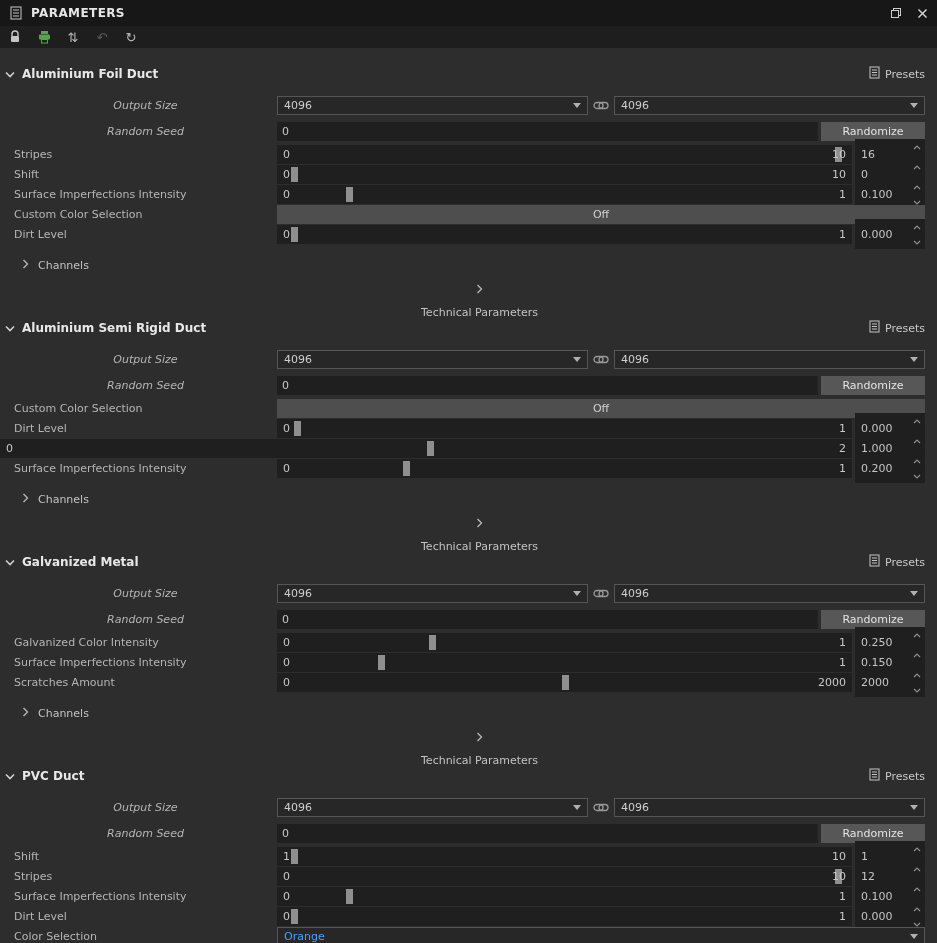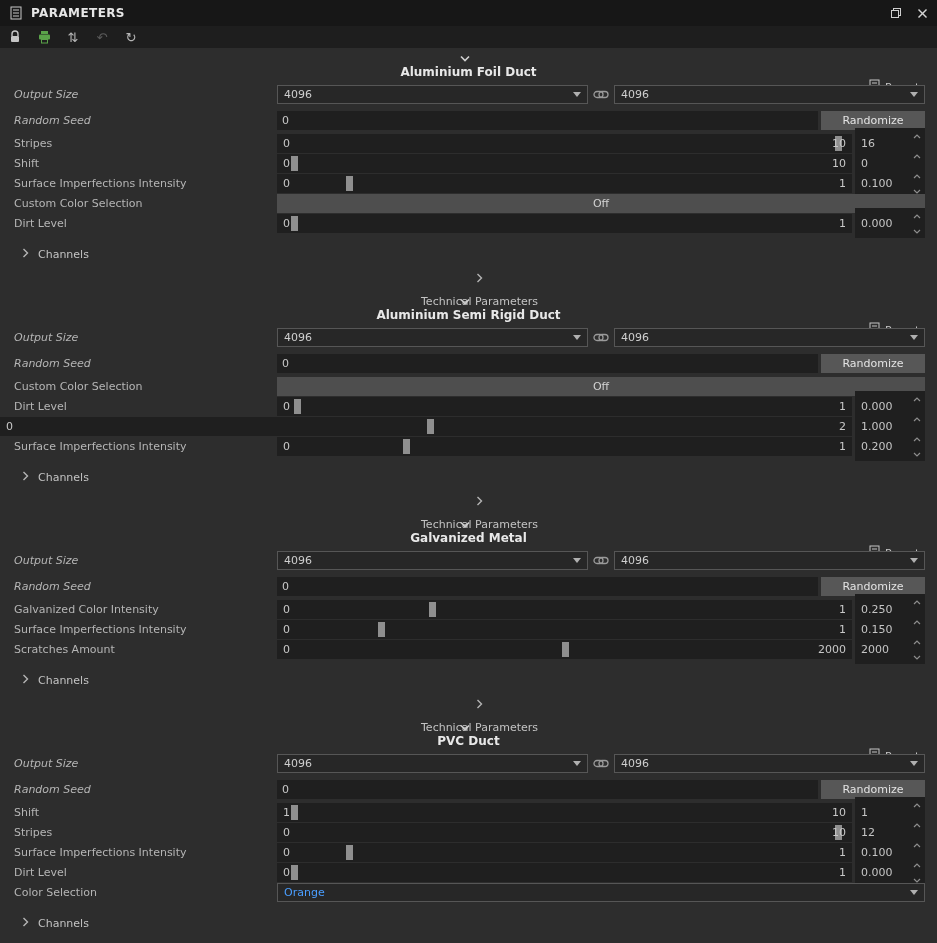--- a/index.html
+++ b/index.html
@@ -10,29 +10,29 @@
   .app-icon { margin-right:8px; display:flex; }
   .tb-title { font-weight:bold; font-size:12px; color:#e6e6e6; letter-spacing:.4px; }
   .win-btns { margin-left:auto; display:flex; gap:15px; align-items:center; }
   .win-btn { display:flex; cursor:pointer; }
 
   .toolbar { height:22px; background:#1e1e1e; display:flex; align-items:center; gap:13px; padding:0 7px; }
   .tb-icon { display:flex; align-items:center; justify-content:center; width:16px; height:16px; cursor:pointer; }
   .tb-glyph { font-size:13px; color:#b5b5b5; line-height:1; }
   .tb-glyph.dim { color:#5a5a5a; }
 
-  .sec-head { display:flex; align-items:center; height:22px; margin-top:4px; padding:0 12px 0 5px;flex-direction:column; }
+  .sec-head { display:flex; align-items:center; height:22px; margin-top:15px; padding:0 12px 0 5px; }
   .sec-title { margin-left:7px; font-weight:bold; font-size:12px; color:#e8e8e8; }
   .presets { margin-left:auto; display:flex; align-items:center; gap:5px; color:#c8c8c8; cursor:pointer; }
 
   .row { display:flex; align-items:center; height:20px; margin-bottom:0; padding-right:12px; }
   .out-row { margin-top:10px; margin-bottom:6px; }
   .seed-row { margin-bottom:3px; }
   .plabel { flex:0 0 277px; padding-left:14px; color:#b5b5b5; white-space:nowrap; overflow:hidden; }
-  .plabel.italic { font-style:italic; }
+  .plabel.italic { font-style:italic;text-align:center; }
   .ctrl { flex:1; display:flex; align-items:center; height:100%; }
 
   .dropdown { flex:1; height:19px; background:#272727; border:1px solid #565656; display:flex; align-items:center; padding:0 6px; cursor:pointer; }
   .dd-value { color:#cfcfcf; }
   .dd-value.blue { color:#4a9eff; }
   .dd-caret { margin-left:auto; width:0; height:0; border-left:4px solid transparent; border-right:4px solid transparent; border-top:5px solid #b0b0b0; }
   .linkic { margin:0 5px; display:flex; cursor:pointer; }
 
   .seed-track { flex:1; height:19px; background:#1f1f1f; display:flex; align-items:center; padding:0 5px; color:#c8c8c8; cursor:pointer; }
   .rand-btn { width:104px; height:19px; margin-left:3px; background:#575757; border:none; color:#e3e3e3; font-family:inherit; font-size:11px; cursor:pointer; }

